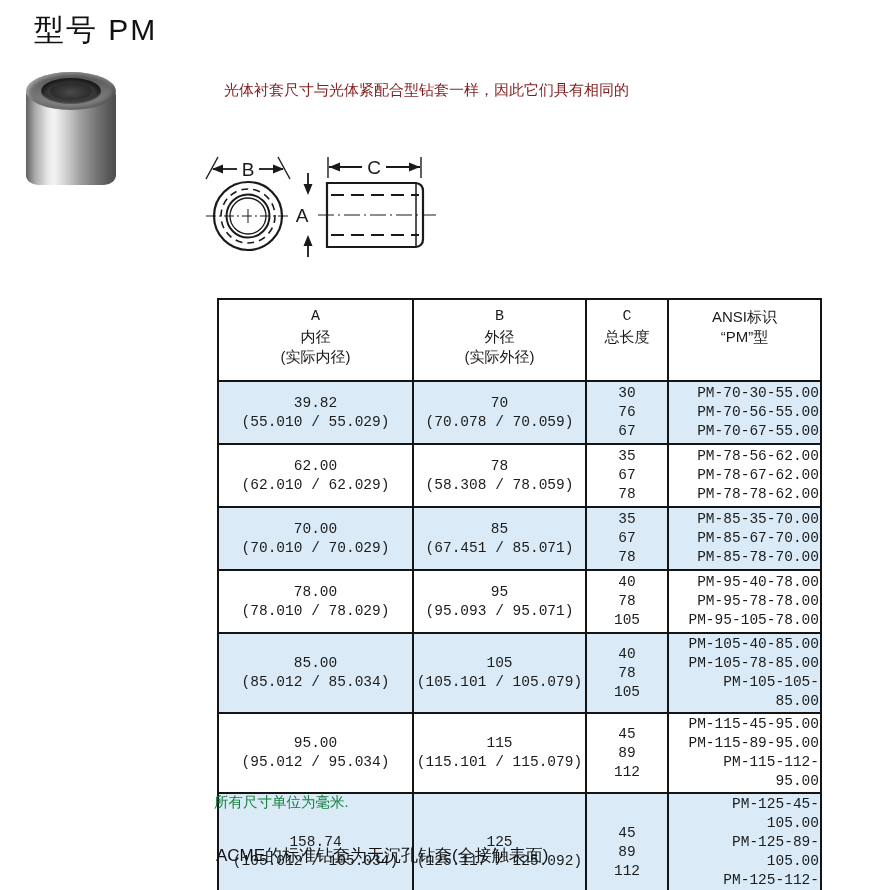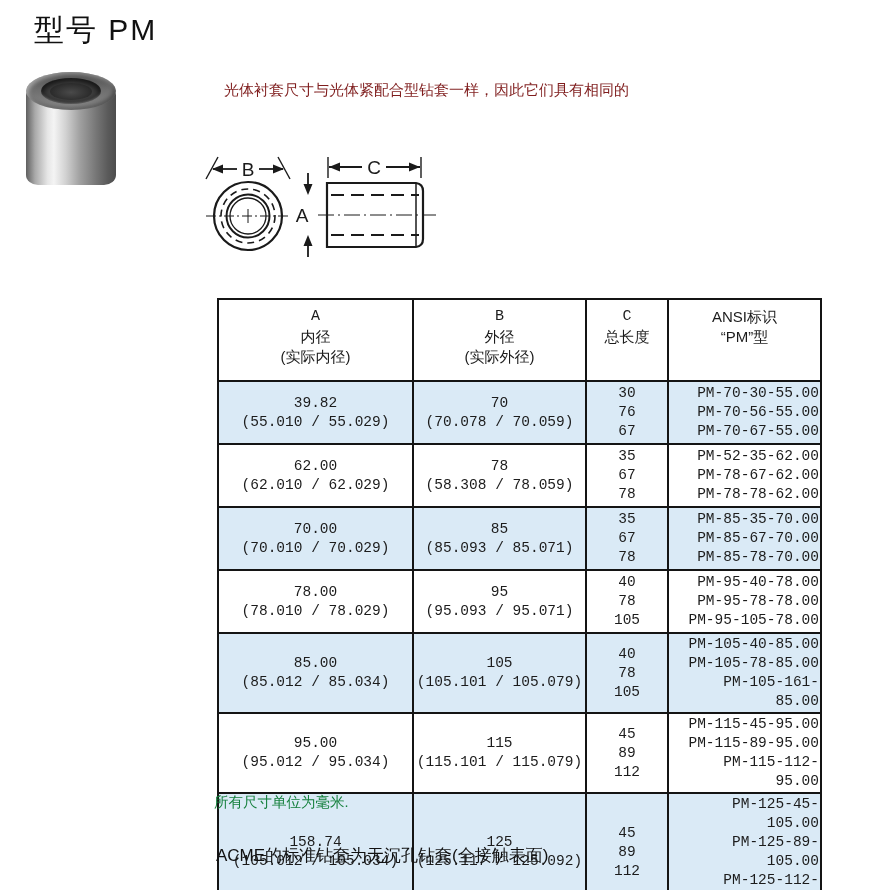--- a/index.html
+++ b/index.html
@@ -178,33 +178,33 @@
       <td>
             <div>78</div>
             <div>(58.308 / 78.059)</div>
           </td>
       <td>
             <div>35</div>
             <div>67</div>
             <div>78</div>
           </td>
       <td class="ansi">
-            <div>PM-52-35-62.00</div>
+            <div>PM-78-56-62.00</div>
             <div>PM-78-67-62.00</div>
             <div>PM-78-78-62.00</div>
           </td>
     </tr>
     <tr class="hl">
       <td>
             <div>70.00</div>
             <div>(70.010 / 70.029)</div>
           </td>
       <td>
             <div>85</div>
-            <div>(85.093 / 85.071)</div>
+            <div>(67.451 / 85.071)</div>
           </td>
       <td>
             <div>35</div>
             <div>67</div>
             <div>78</div>
           </td>
       <td class="ansi">
             <div>PM-85-35-70.00</div>
             <div>PM-85-67-70.00</div>
             <div>PM-85-78-70.00</div>
@@ -240,21 +240,21 @@
             <div>(105.101 / 105.079)</div>
           </td>
       <td>
             <div>40</div>
             <div>78</div>
             <div>105</div>
           </td>
       <td class="ansi">
             <div>PM-105-40-85.00</div>
             <div>PM-105-78-85.00</div>
-            <div>PM-105-161-85.00</div>
+            <div>PM-105-105-85.00</div>
           </td>
     </tr>
     <tr>
       <td>
             <div>95.00</div>
             <div>(95.012 / 95.034)</div>
           </td>
       <td>
             <div>115</div>
             <div>(115.101 / 115.079)</div>

